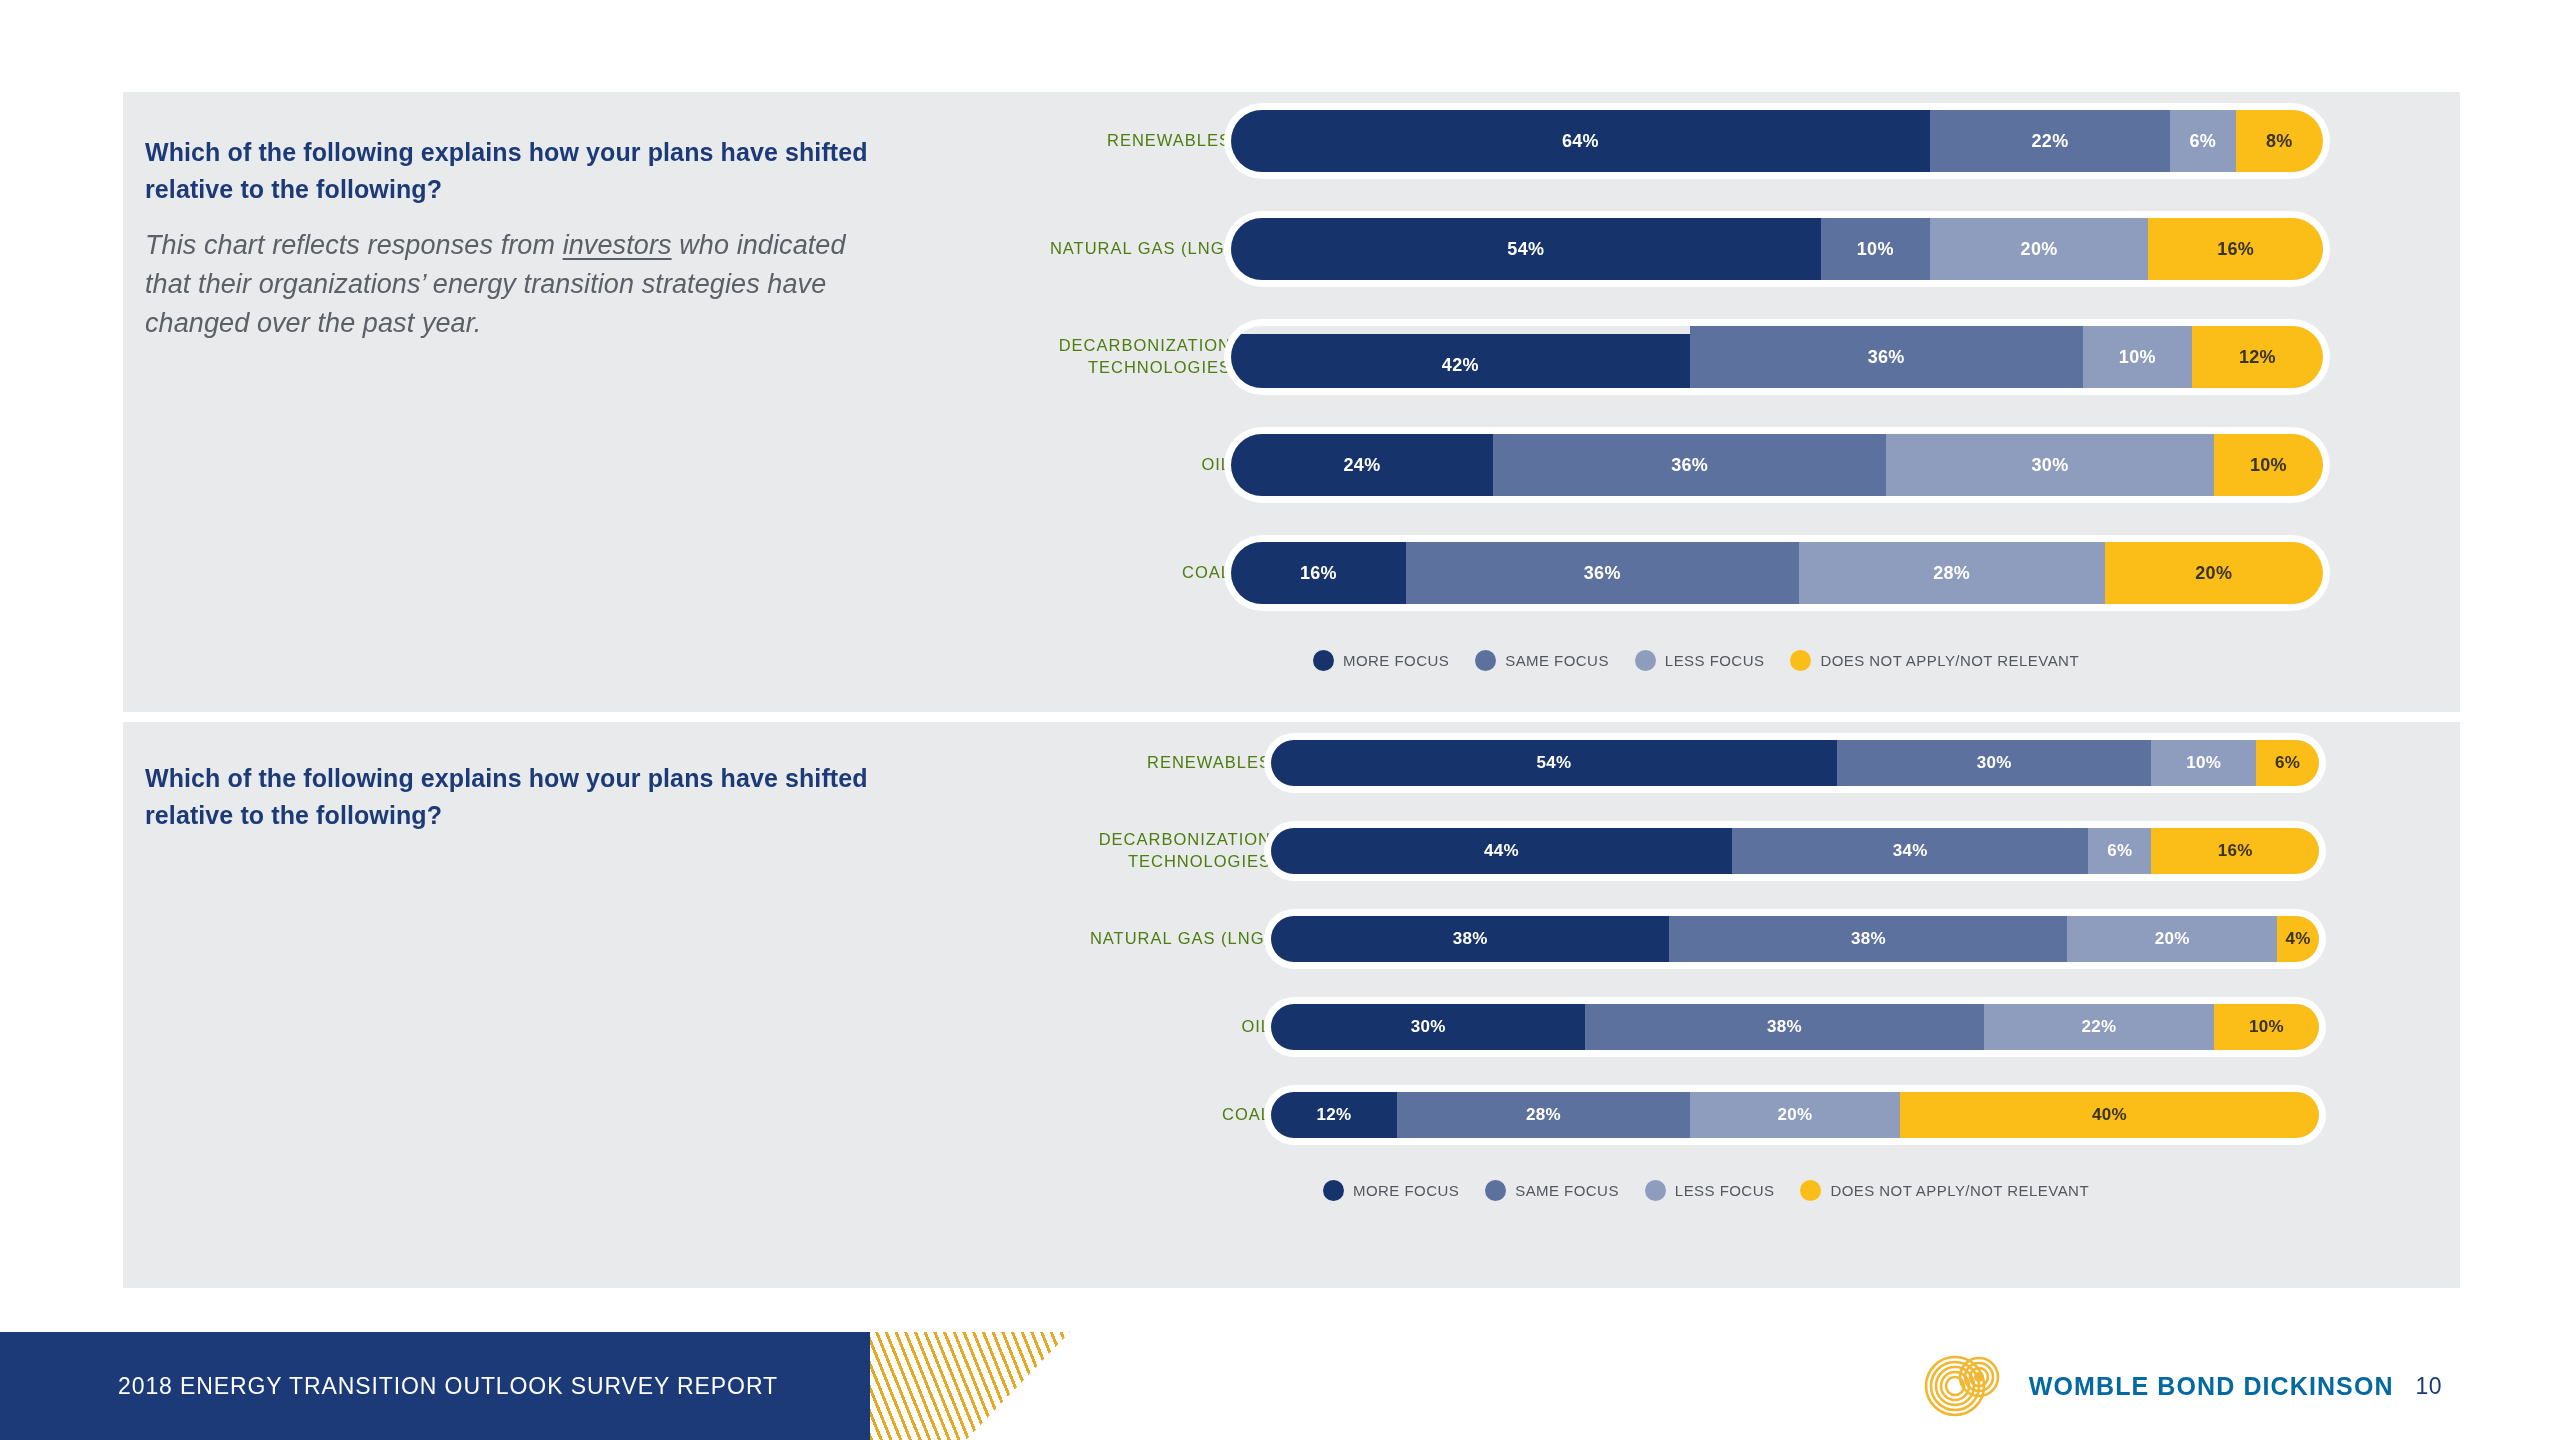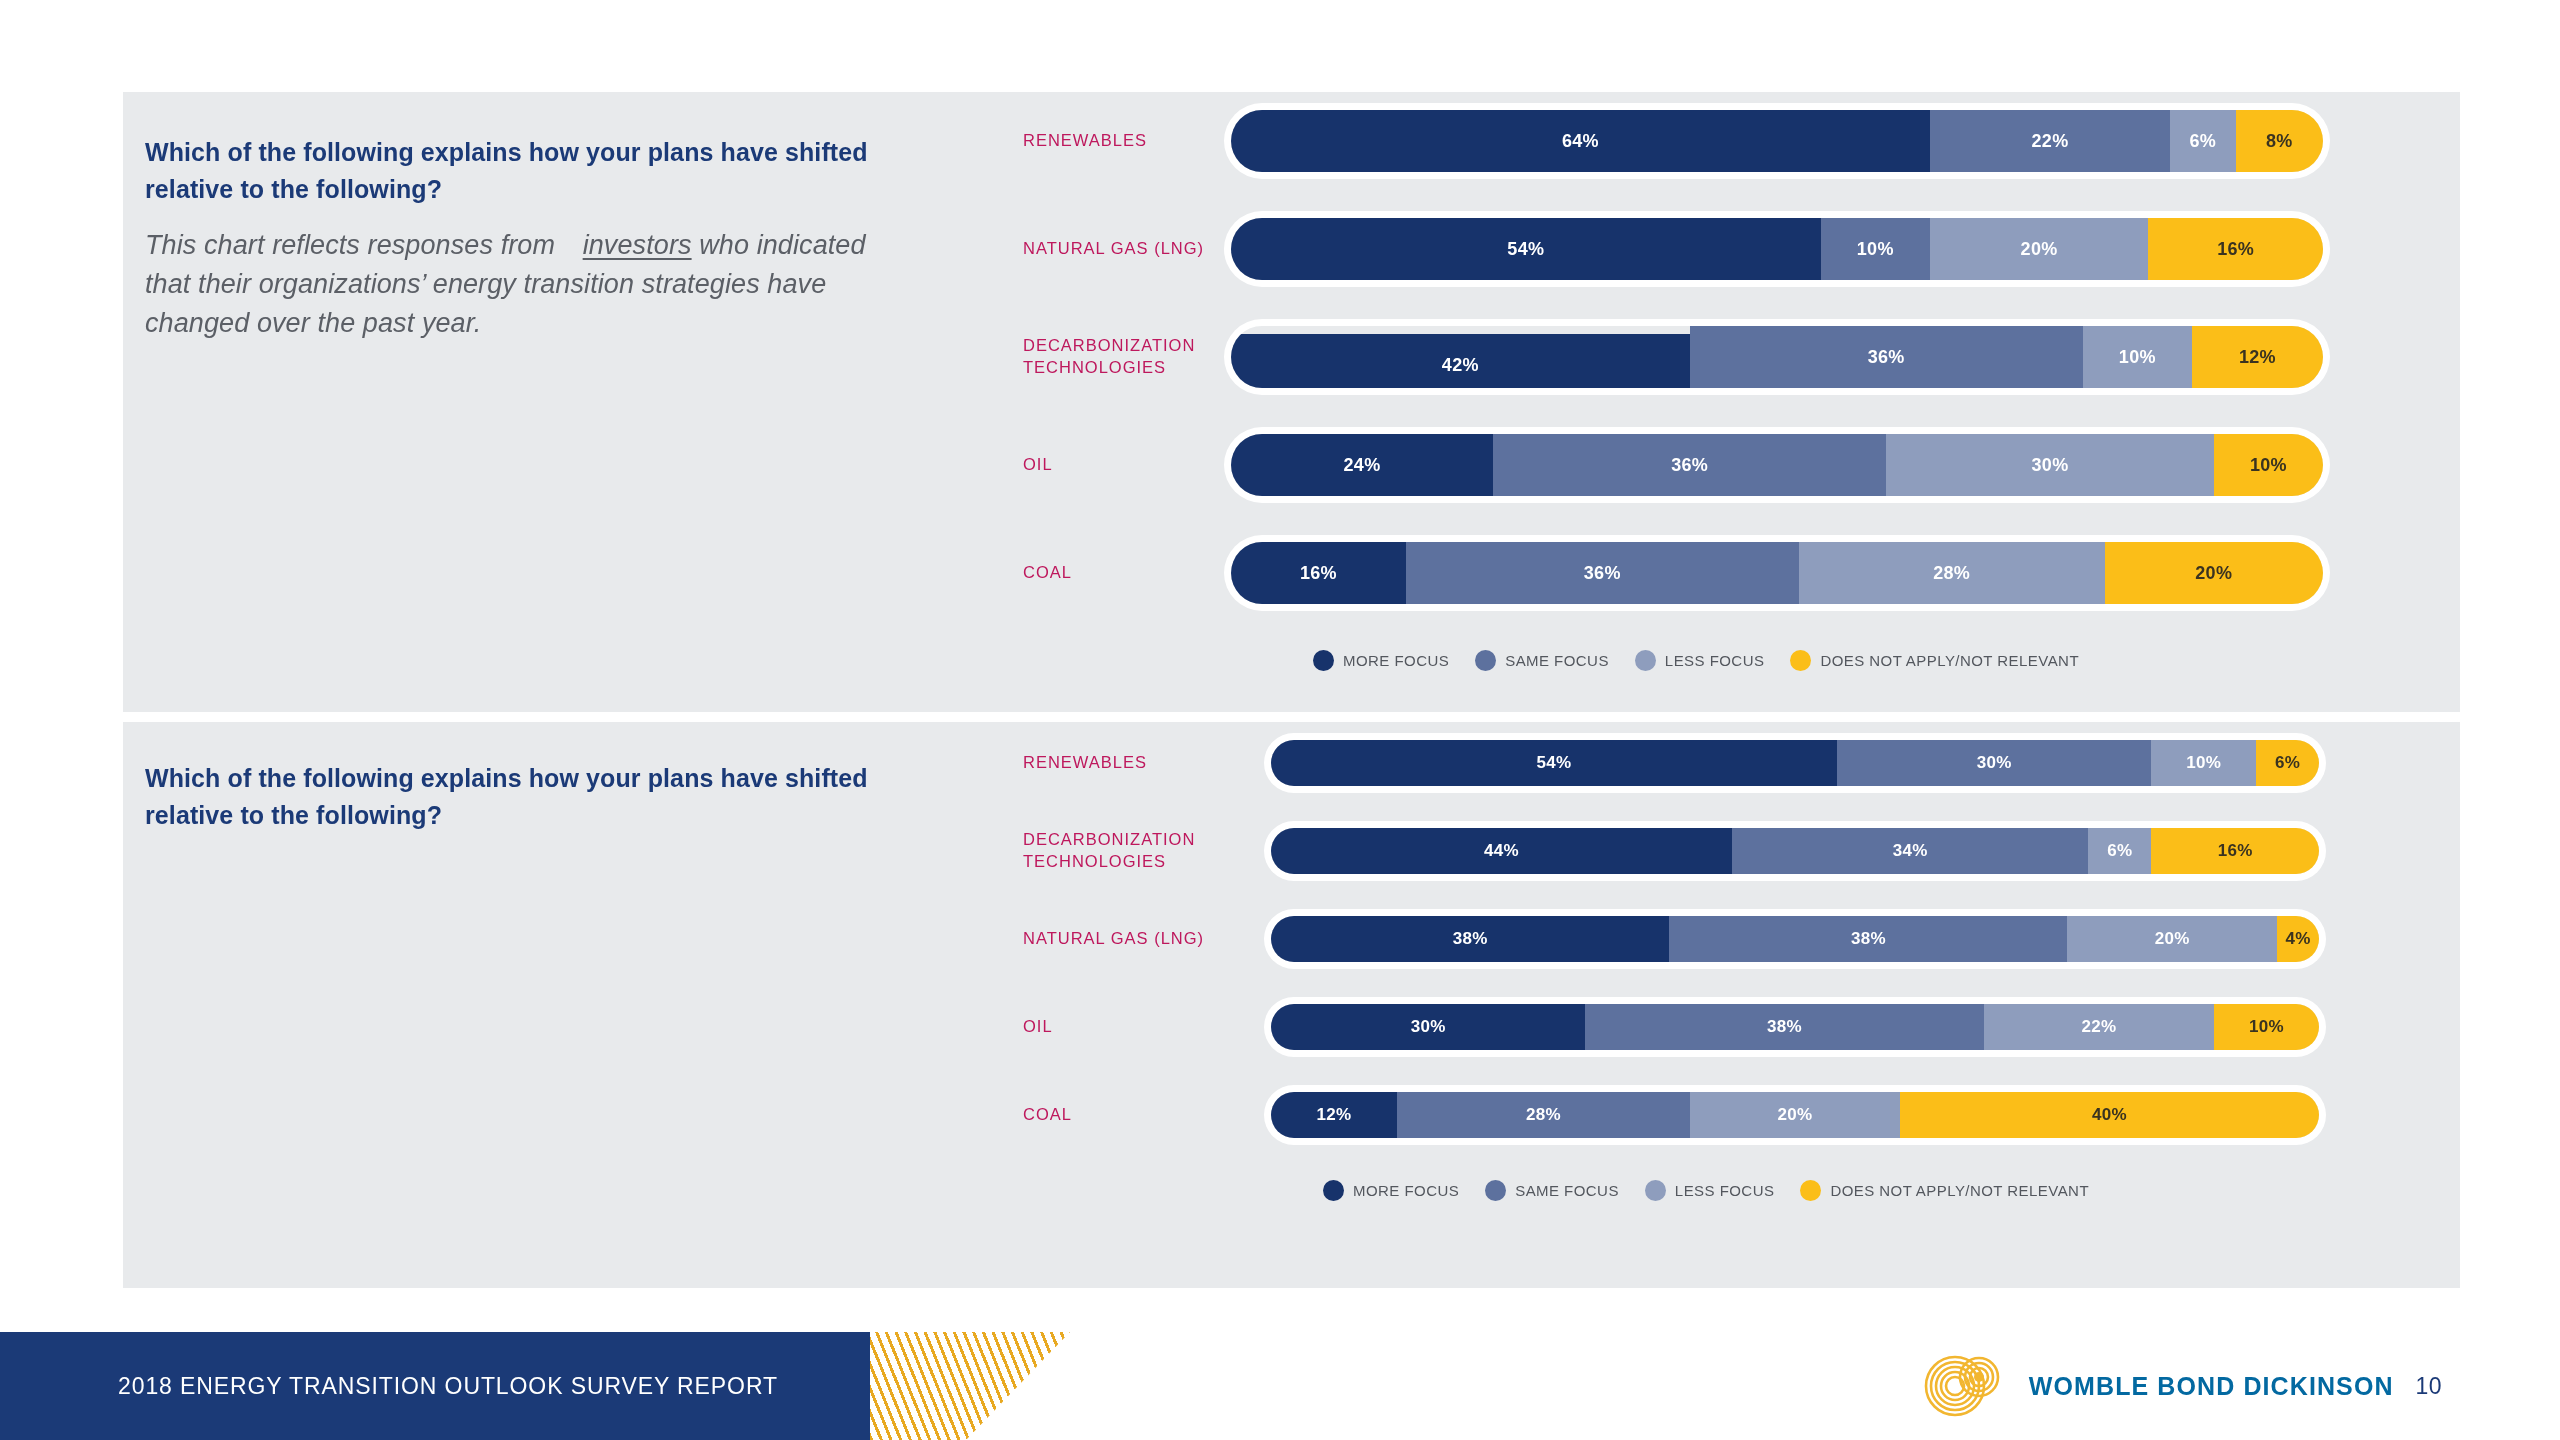--- a/index.html
+++ b/index.html
@@ -55,42 +55,41 @@
     font-size: 27px;
     font-style: italic;
     line-height: 1.44;
     margin: 0;
     max-width: 735px;
     letter-spacing: 0.1px;
   }
   .panel-subtitle .uline {
     text-decoration: underline;
     text-underline-offset: 4px;
-    margin-left: 20px;
   }
 
   
   .chart {
     position: relative;
     flex: 1;
     padding-top: 18px;
   }
 
   .bar-row {
     display: flex;
     align-items: center;
     width: 100%;
   }
 
   .row-label {
-    color: #be185d;
+    color: #4d7c0f;
     font-size: 16.5px;
     letter-spacing: 1.0px;
+    text-align: right;
     line-height: 1.32;
-    padding-right: 16px;
     box-sizing: border-box;
     white-space: pre-line;
     flex: 0 0 auto;
   }
 
   .bar-track {
     position: relative;
     display: flex;
     border-radius: 999px;
     background: transparent;

